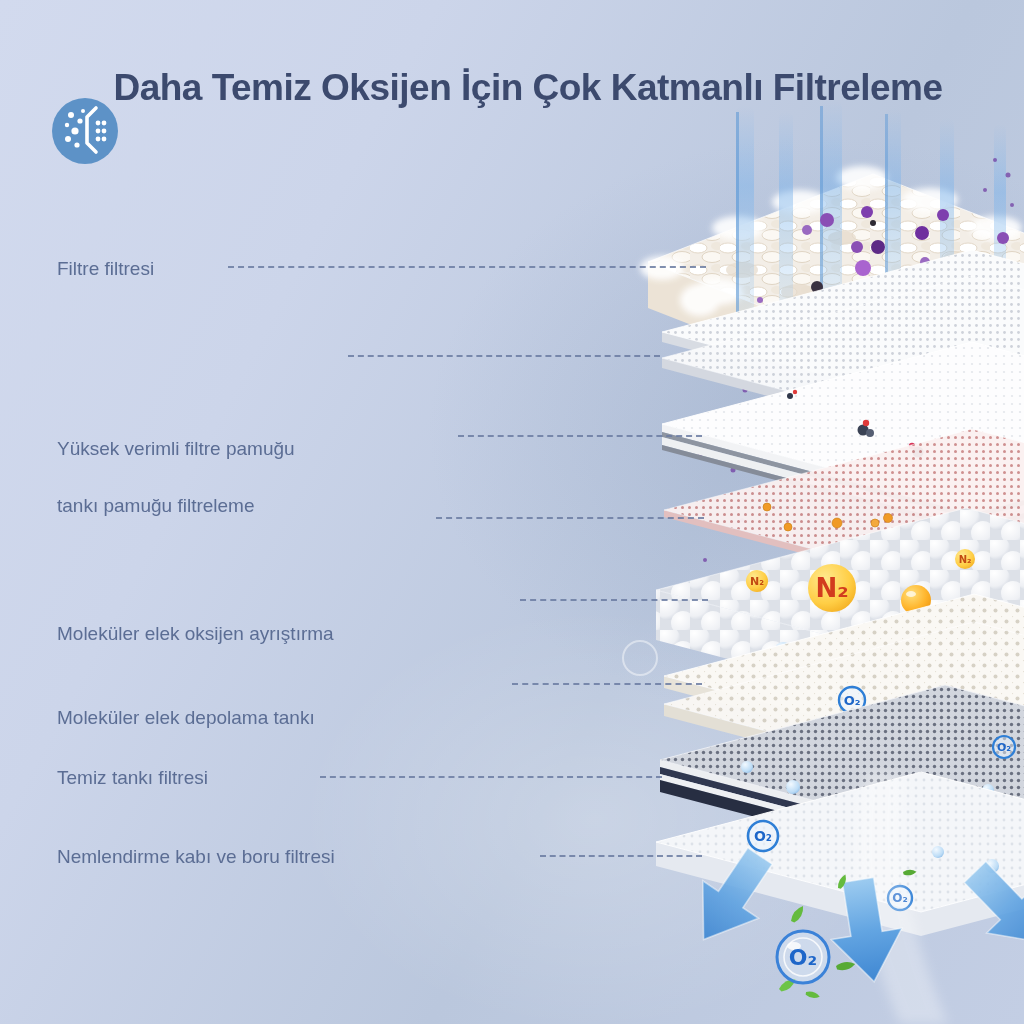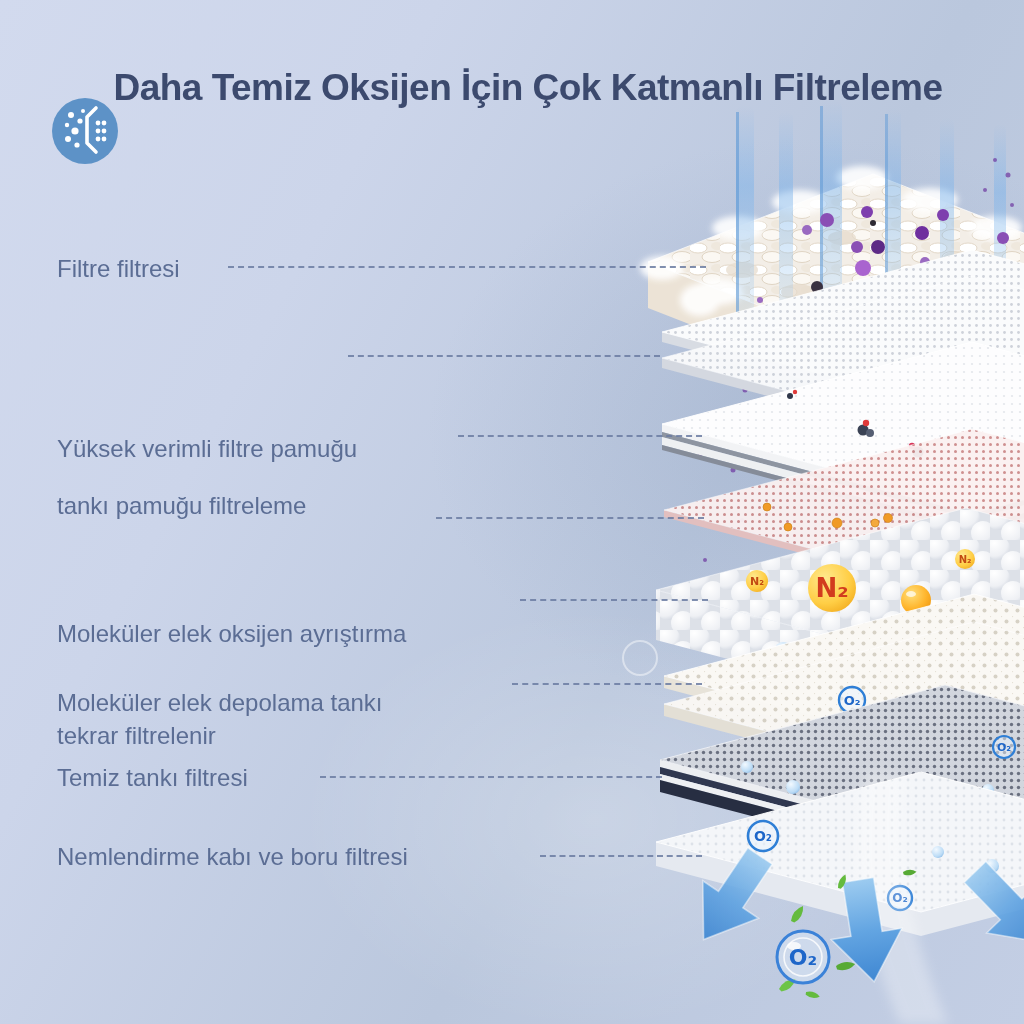--- a/index.html
+++ b/index.html
@@ -12,21 +12,21 @@
     background:radial-gradient(ellipse 560px 420px at 80% 42%,rgba(138,158,190,.32),rgba(138,158,190,0) 70%);}
   .bg-glow{position:absolute;inset:0;pointer-events:none;
     background:radial-gradient(ellipse 420px 300px at 58% 80%,rgba(255,255,255,.22),rgba(255,255,255,0) 70%);}
   .title{
     position:absolute;top:42px;left:0;width:100%;text-align:center;
     font-size:37px;font-weight:bold;letter-spacing:-.5px;color:#3c4a6e;margin-left:16px;
   }
   .brand{position:absolute;left:52px;top:98px;width:66px;height:66px;border-radius:50%;
     background:#5d92c7;display:flex;align-items:center;justify-content:center;}
   .labels{position:absolute;inset:0;}
-  .label-row{position:absolute;left:57px;color:#5b6d94;font-size:24px;line-height:33px;}
+  .label-row{position:absolute;left:57px;color:#5b6d94;font-size:19px;line-height:33px;}
   .leader{position:absolute;height:0;border-top:2px dashed #6b7ca2;opacity:.85;}
   .stack{position:absolute;inset:0;}
   svg text.badge{font-family:"DejaVu Sans",sans-serif;font-weight:bold;}
 </style>
 </head>
 <body>
 
 <div class="canvas">
   <div class="bg-shade"></div>
   <div class="bg-glow"></div>
@@ -365,23 +365,22 @@
         <div>tankı pamuğu filtreleme</div>
     </div>
     <div class="leader" style="top:517px;left:436px;width:268px"></div>
 
     <div class="label-row" style="top:617px">
       <div>Moleküler elek oksijen ayrıştırma</div>
         <div></div>
     </div>
     <div class="leader" style="top:599px;left:520px;width:188px"></div>
 
-    <div class="label-row" style="top:686px">
+    <div class="label-row" style="top:701px">
       <div>Moleküler elek depolama tankı</div>
-        <div>tekrar filtrelenir</div>
     </div>
     <div class="leader" style="top:683px;left:512px;width:190px"></div>
 
     <div class="label-row" style="top:761px">
       <div>Temiz tankı filtresi</div>
         <div></div>
     </div>
     <div class="leader" style="top:776px;left:320px;width:342px"></div>
 
     <div class="label-row" style="top:840px">

